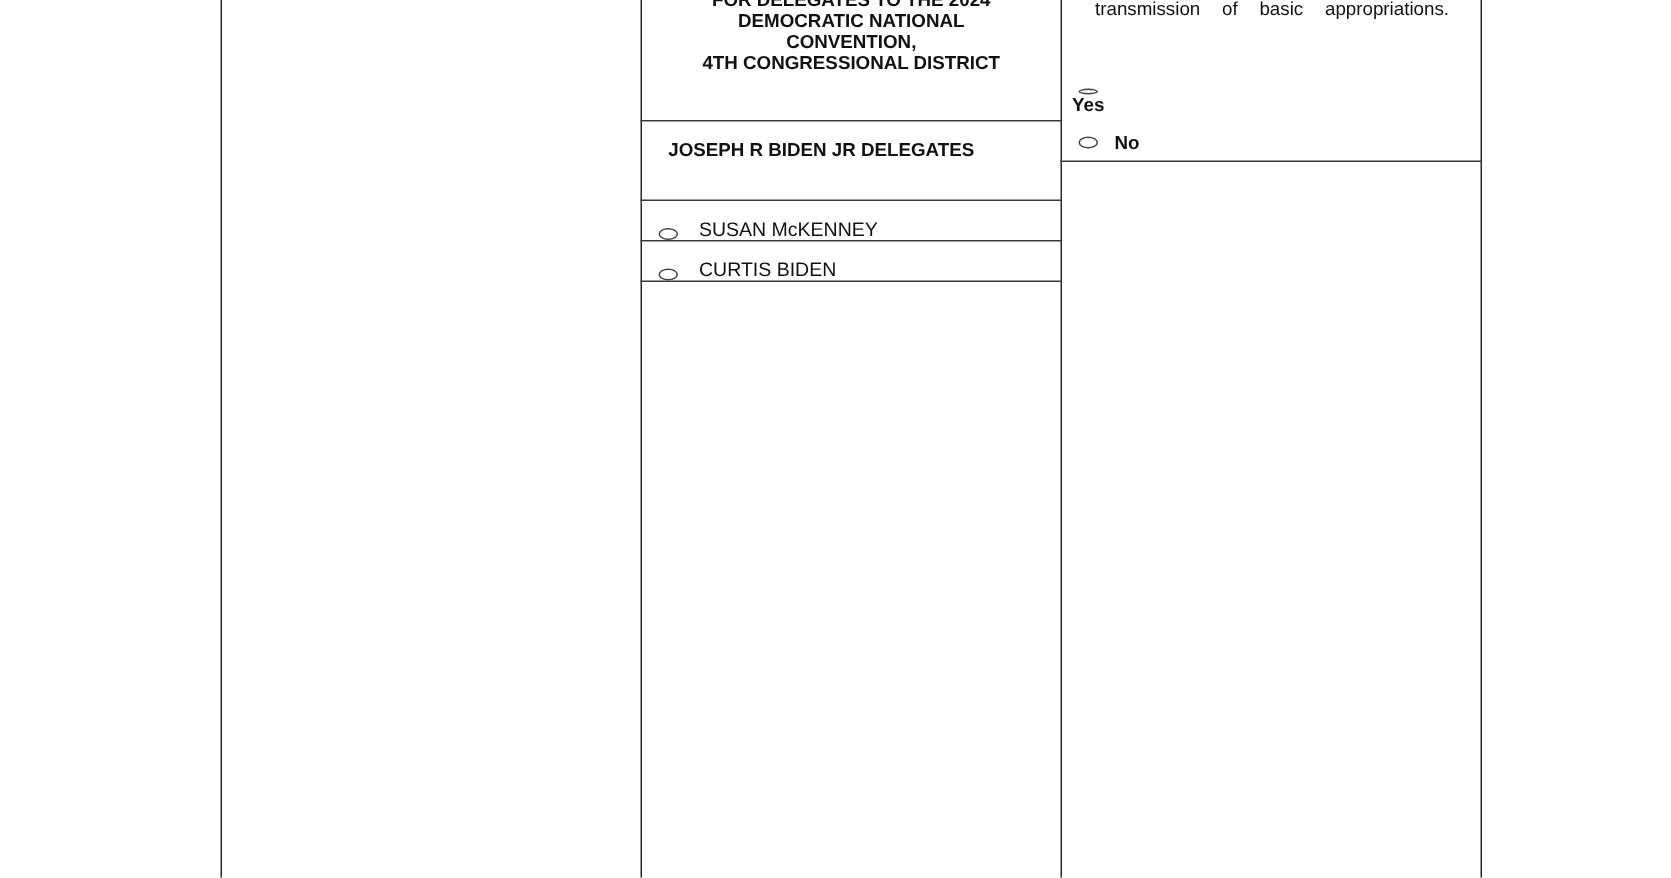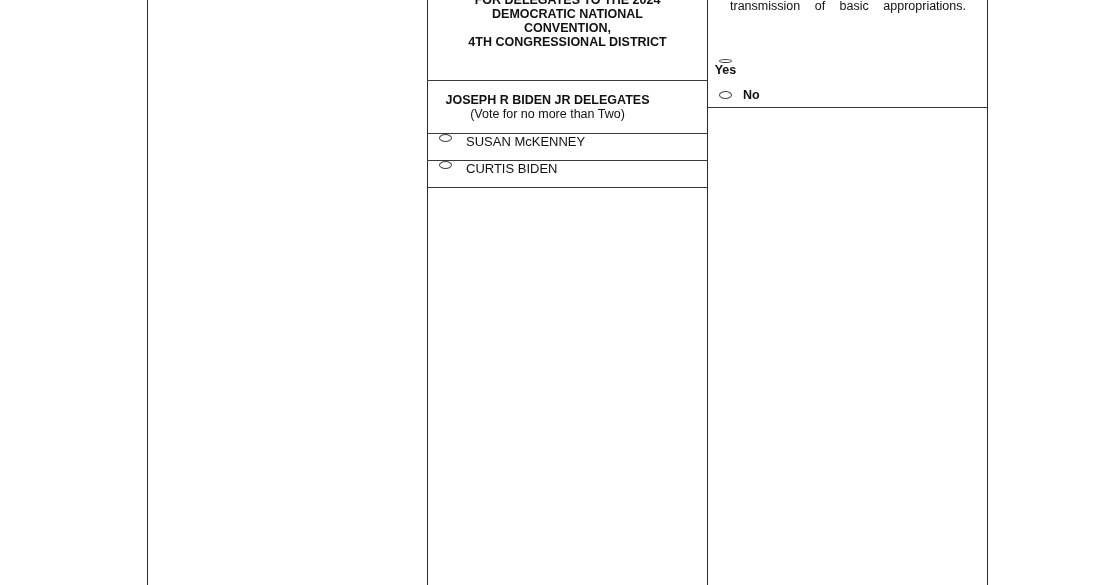--- a/index.html
+++ b/index.html
@@ -6,21 +6,21 @@
   body { width: 1114px; height: 585px; position: relative; overflow: hidden;
          font-family: "Liberation Sans", sans-serif; color: #111; }
   .vline { position: absolute; top: 0; bottom: 0; width: 1px; background: #2a2a2a; }
   .hline { position: absolute; height: 1px; background: #3a3a3a; }
   .contest-title { position: absolute; left: 428px; width: 279px; text-align: center;
                    font-weight: bold; font-size: 12.5px; line-height: 14px; white-space: pre-line;
                    top: -7px; }
   .group-title { position: absolute; left: 408px; width: 279px; top: 93px; text-align: center; }
   .group-title .name { font-weight: bold; font-size: 12.5px; line-height: 14px; }
   .group-title .inst { font-size: 12.5px; line-height: 14px; }
-  .cand { position: absolute; left: 428px; width: 279px; height: 26px; display: flex; align-items: flex-start; }
+  .cand { position: absolute; left: 428px; width: 279px; height: 26px; display: flex; align-items: flex-end; }
   .oval { display: inline-block; width: 11px; height: 6px; border: 1px solid #444; border-radius: 50%;
           margin-left: 11px; margin-right: 14px; }
   .cand-name { font-size: 13px; }
   .measure-text { position: absolute; left: 730px; width: 236px; top: -1px; font-size: 12.5px;
                   line-height: 14px; text-align: justify; }
   .opt { position: absolute; left: 708px; display: flex; align-items: center; height: 18px; }
   .opt .oval { margin-left: 11px; margin-right: 11px; }
   .opt-label { font-weight: bold; font-size: 12.5px; }
 </style>
 </head>
@@ -32,21 +32,20 @@
 <div class="vline" style="left:987px;"></div>
 
 <div class="contest-title">FOR DELEGATES TO THE 2024
 DEMOCRATIC NATIONAL
 CONVENTION,
 4TH CONGRESSIONAL DISTRICT</div>
 <div class="hline" style="left:427px; width:281px; top:80px;"></div>
 
 <div class="group-title">
   <div class="name">JOSEPH R BIDEN JR DELEGATES</div>
-  <div class="inst">(Vote for no more than Two)</div>
 </div>
 <div class="hline" style="left:427px; width:281px; top:133px;"></div>
 
 <div class="cand" style="top:134px;">
   <span class="oval"></span>
   <span class="cand-name">SUSAN McKENNEY</span>
 </div>
 <div class="hline" style="left:427px; width:281px; top:160px;"></div>
 
 <div class="cand" style="top:161px;">

